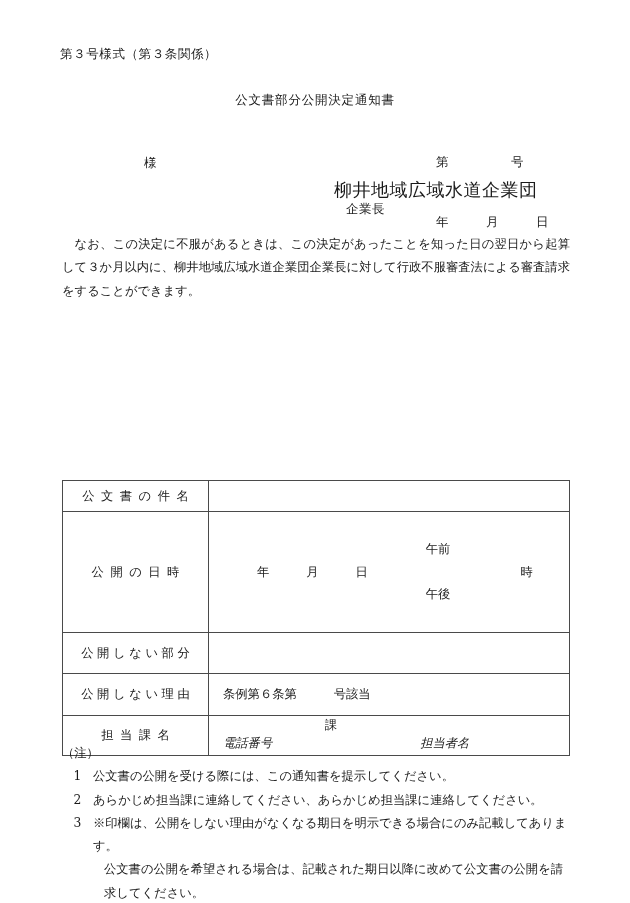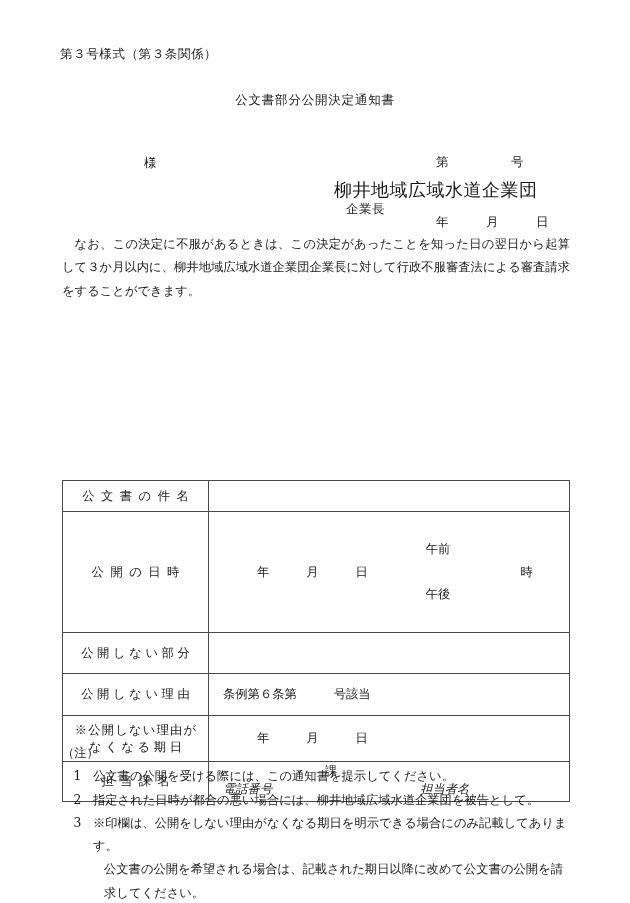--- a/index.html
+++ b/index.html
@@ -262,29 +262,20 @@
 
       <tr class="r5">
         <td class="lbl">
           <span class="sp mid">公開しない理由</span>
         </td>
         <td class="val">
           <div class="reason-val">条例第６条第　　　号該当</div>
         </td>
       </tr>
 
-      <tr class="r6">
-        <td class="lbl">
-          <span class="sp tight">※公開しない理由が</span>
-          <span class="sp mid">なくなる期日</span>
-        </td>
-        <td class="val">
-          <div class="expire-val">年　　　月　　　日</div>
-        </td>
-      </tr>
 
       <tr class="r7">
         <td class="lbl">
           <span class="sp">担当課名</span>
         </td>
         <td class="val">
           <div class="dept-val">
             <div class="dept-ka">課</div>
             <div class="dept-row2">
               <span class="dept-tel">電話番号</span>
@@ -299,21 +290,21 @@
   <div class="notes">
     <div class="notes-head">（注）</div>
 
     <div class="note-item">
       <span class="note-num">1</span>
       <span class="note-body">公文書の公開を受ける際には、この通知書を提示してください。</span>
     </div>
 
     <div class="note-item">
       <span class="note-num">2</span>
-      <span class="note-body">指定された日時が都合の悪い場合には、柳井地域広域水道企業団を被告として。</span>
+      <span class="note-body">あらかじめ担当課に連絡してください、あらかじめ担当課に連絡してください。</span>
     </div>
 
     <div class="note-item">
       <span class="note-num">3</span>
       <span class="note-body">※印欄は、公開をしない理由がなくなる期日を明示できる場合にのみ記載してあります。</span>
     </div>
 
     <div class="note-cont">公文書の公開を希望される場合は、記載された期日以降に改めて公文書の公開を請求してください。</div>
   </div>
 

